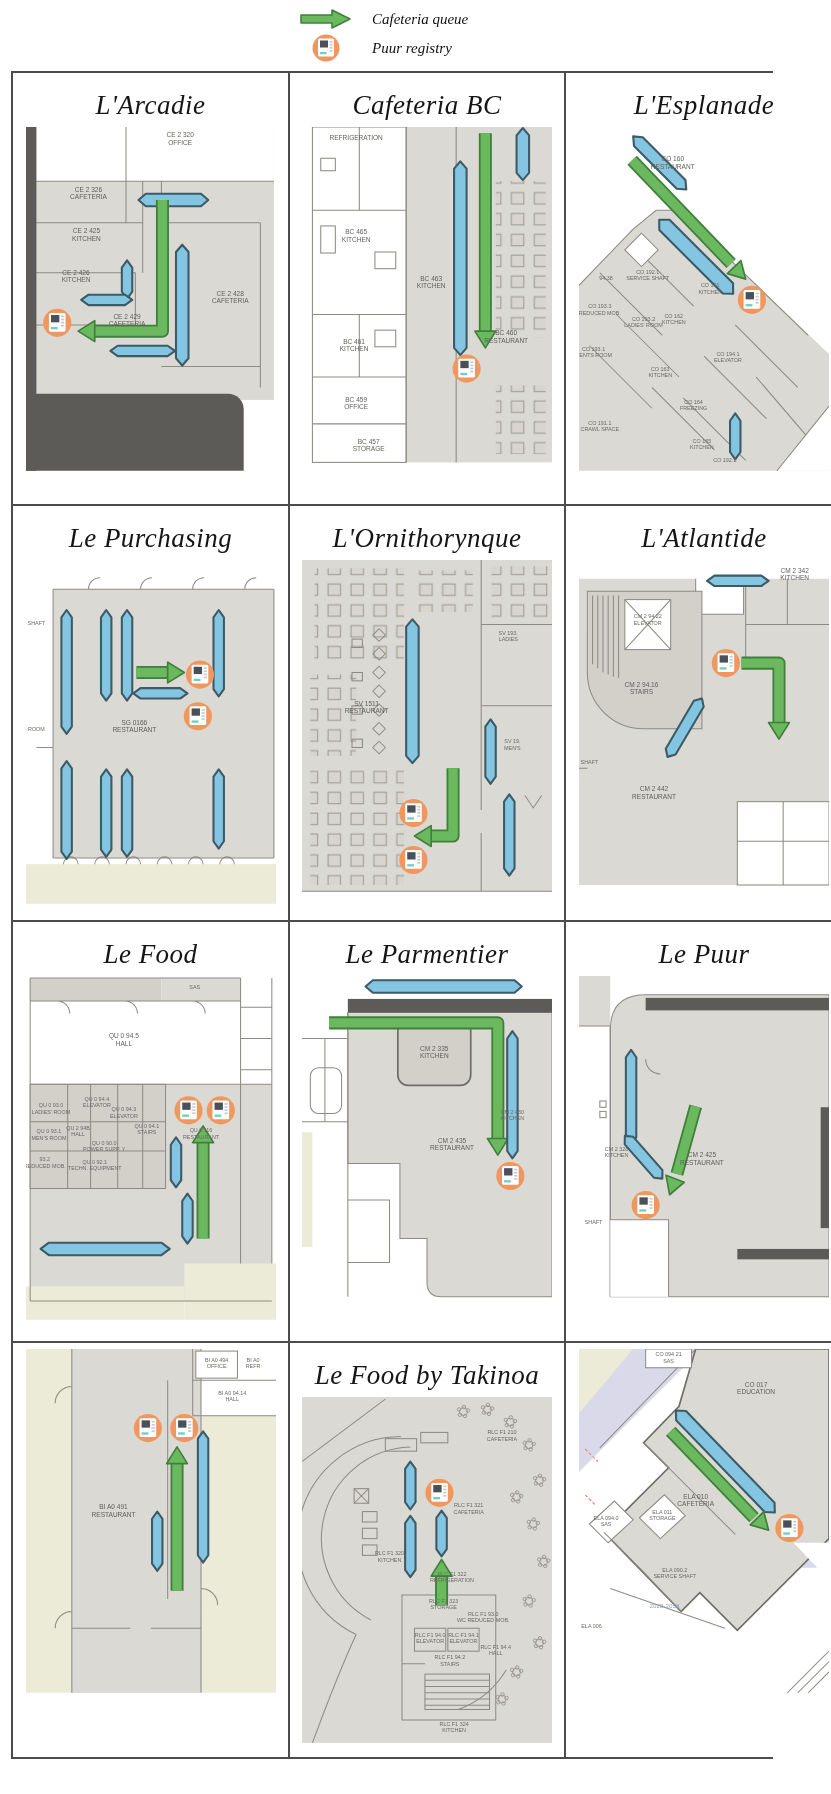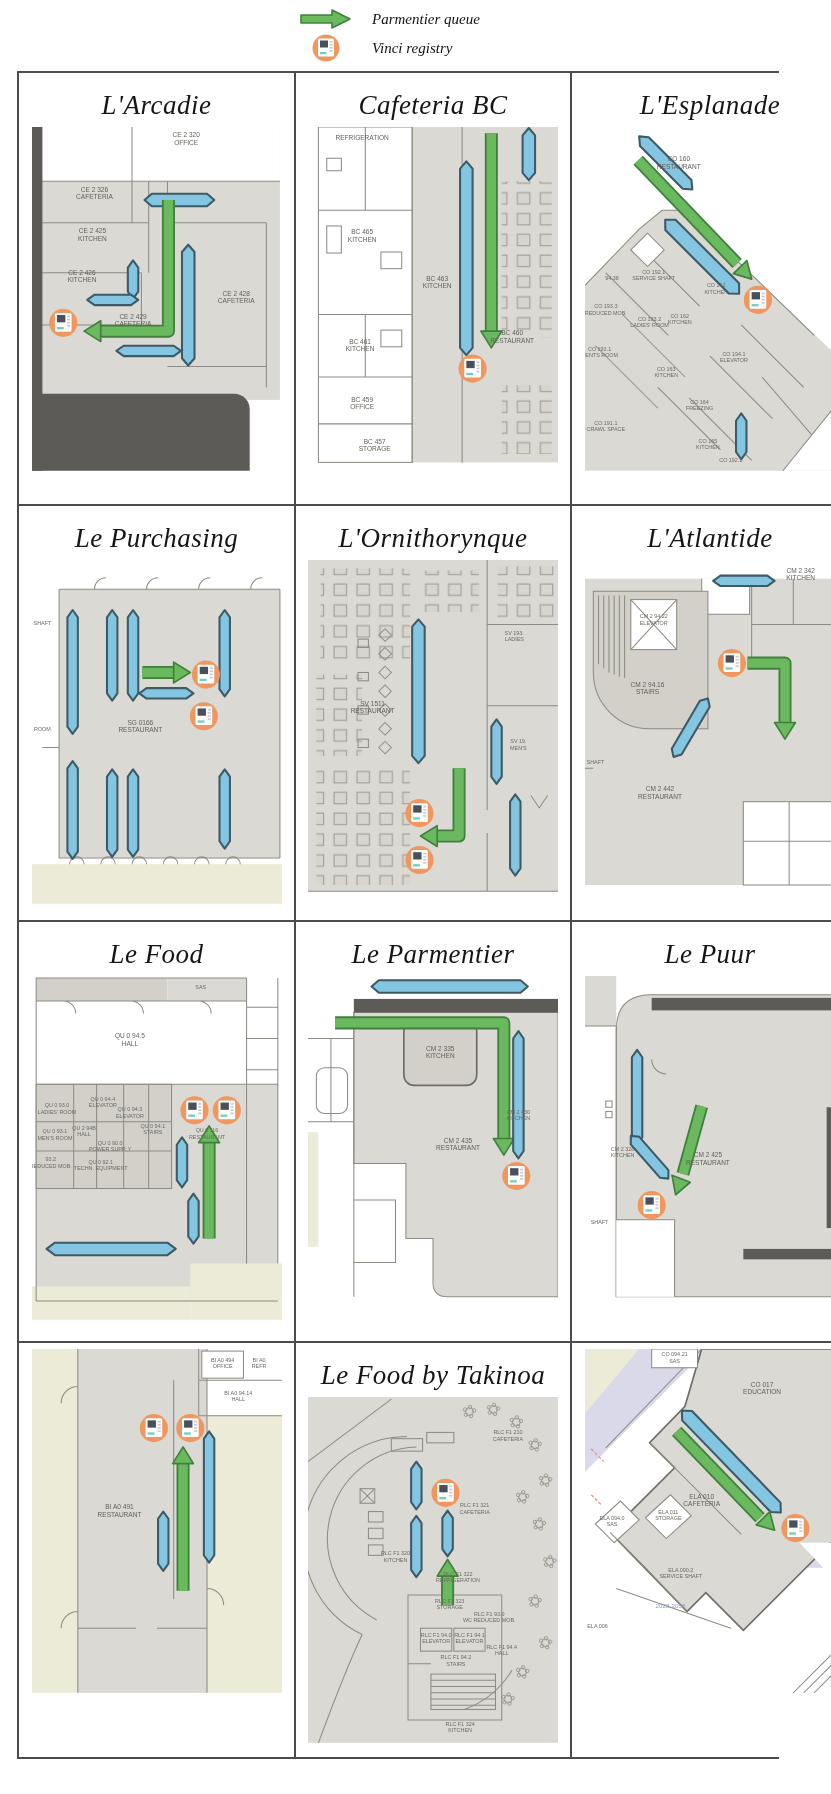--- a/index.html
+++ b/index.html
@@ -4,21 +4,21 @@
 <style>
   html,body{margin:0;padding:0;background:#fff;width:831px;height:1794px;overflow:hidden;
     font-family:"Liberation Sans",sans-serif;}
   
   .legend{padding:5px 0 6px 0;}
   .legend-row{display:flex;align-items:center;margin:2px 0;}
   .legend-iconbox{width:76px;margin-left:288px;display:flex;justify-content:center;align-items:center;}
   .legend-label{font-family:"Liberation Serif",serif;font-style:italic;font-size:15px;color:#111;margin-left:8px;}
   
   .grid{display:grid;grid-template-columns:277px 276px 276px;grid-template-rows:433px 416px 421px 414px;
-    border:2px solid #4c4c4c;margin:0 0 0 17px;width:762px;box-sizing:border-box;}
+    border:2px solid #4c4c4c;margin:0 0 0 11px;width:762px;box-sizing:border-box;}
   .cell{border-right:2px solid #4c4c4c;border-bottom:2px solid #4c4c4c;box-sizing:border-box;
     text-align:center;overflow:hidden;background:#fff;}
   .cell:nth-child(3n){border-right:none;}
   .cell:nth-child(n+10){border-bottom:none;}
   .cafname{font-family:"Liberation Serif",serif;font-style:italic;font-size:27px;color:#151515;
     margin:17px 0 0 0;font-weight:normal;letter-spacing:.5px;}
   .plan{display:block;margin:6px auto 0 auto;width:250px;height:auto;}
   
   .gray{fill:#dbd9d3;}
   .gray2{fill:#d2d0c9;}
@@ -69,29 +69,29 @@
   </defs>
 </svg>
 
 <div class="legend">
   <div class="legend-row">
     <div class="legend-iconbox">
       <svg width="54" height="24" viewBox="0 0 54 24">
         <polygon points="2,8 33,8 33,3 51,12 33,21 33,16 2,16" fill="#6ab95f" stroke="#40803c" stroke-width="1.6" stroke-linejoin="round"></polygon>
       </svg>
     </div>
-    <span class="legend-label">Parmentier queue</span>
+    <span class="legend-label">Cafeteria queue</span>
   </div>
   <div class="legend-row">
     <div class="legend-iconbox">
       <svg width="30" height="30" viewBox="0 0 30 30">
         <use href="#reg" x="15" y="15"></use>
       </svg>
     </div>
-    <span class="legend-label">Vinci registry</span>
+    <span class="legend-label">Puur registry</span>
   </div>
 </div>
 
 <div class="grid">
 
   <div class="cell">
     <div class="cafname">L'Arcadie</div>
     <svg class="plan" viewBox="0 0 240 330">
       <rect class="gray" x="8" y="0" width="230" height="262"></rect>
       <rect class="white" x="8" y="0" width="230" height="52"></rect>

